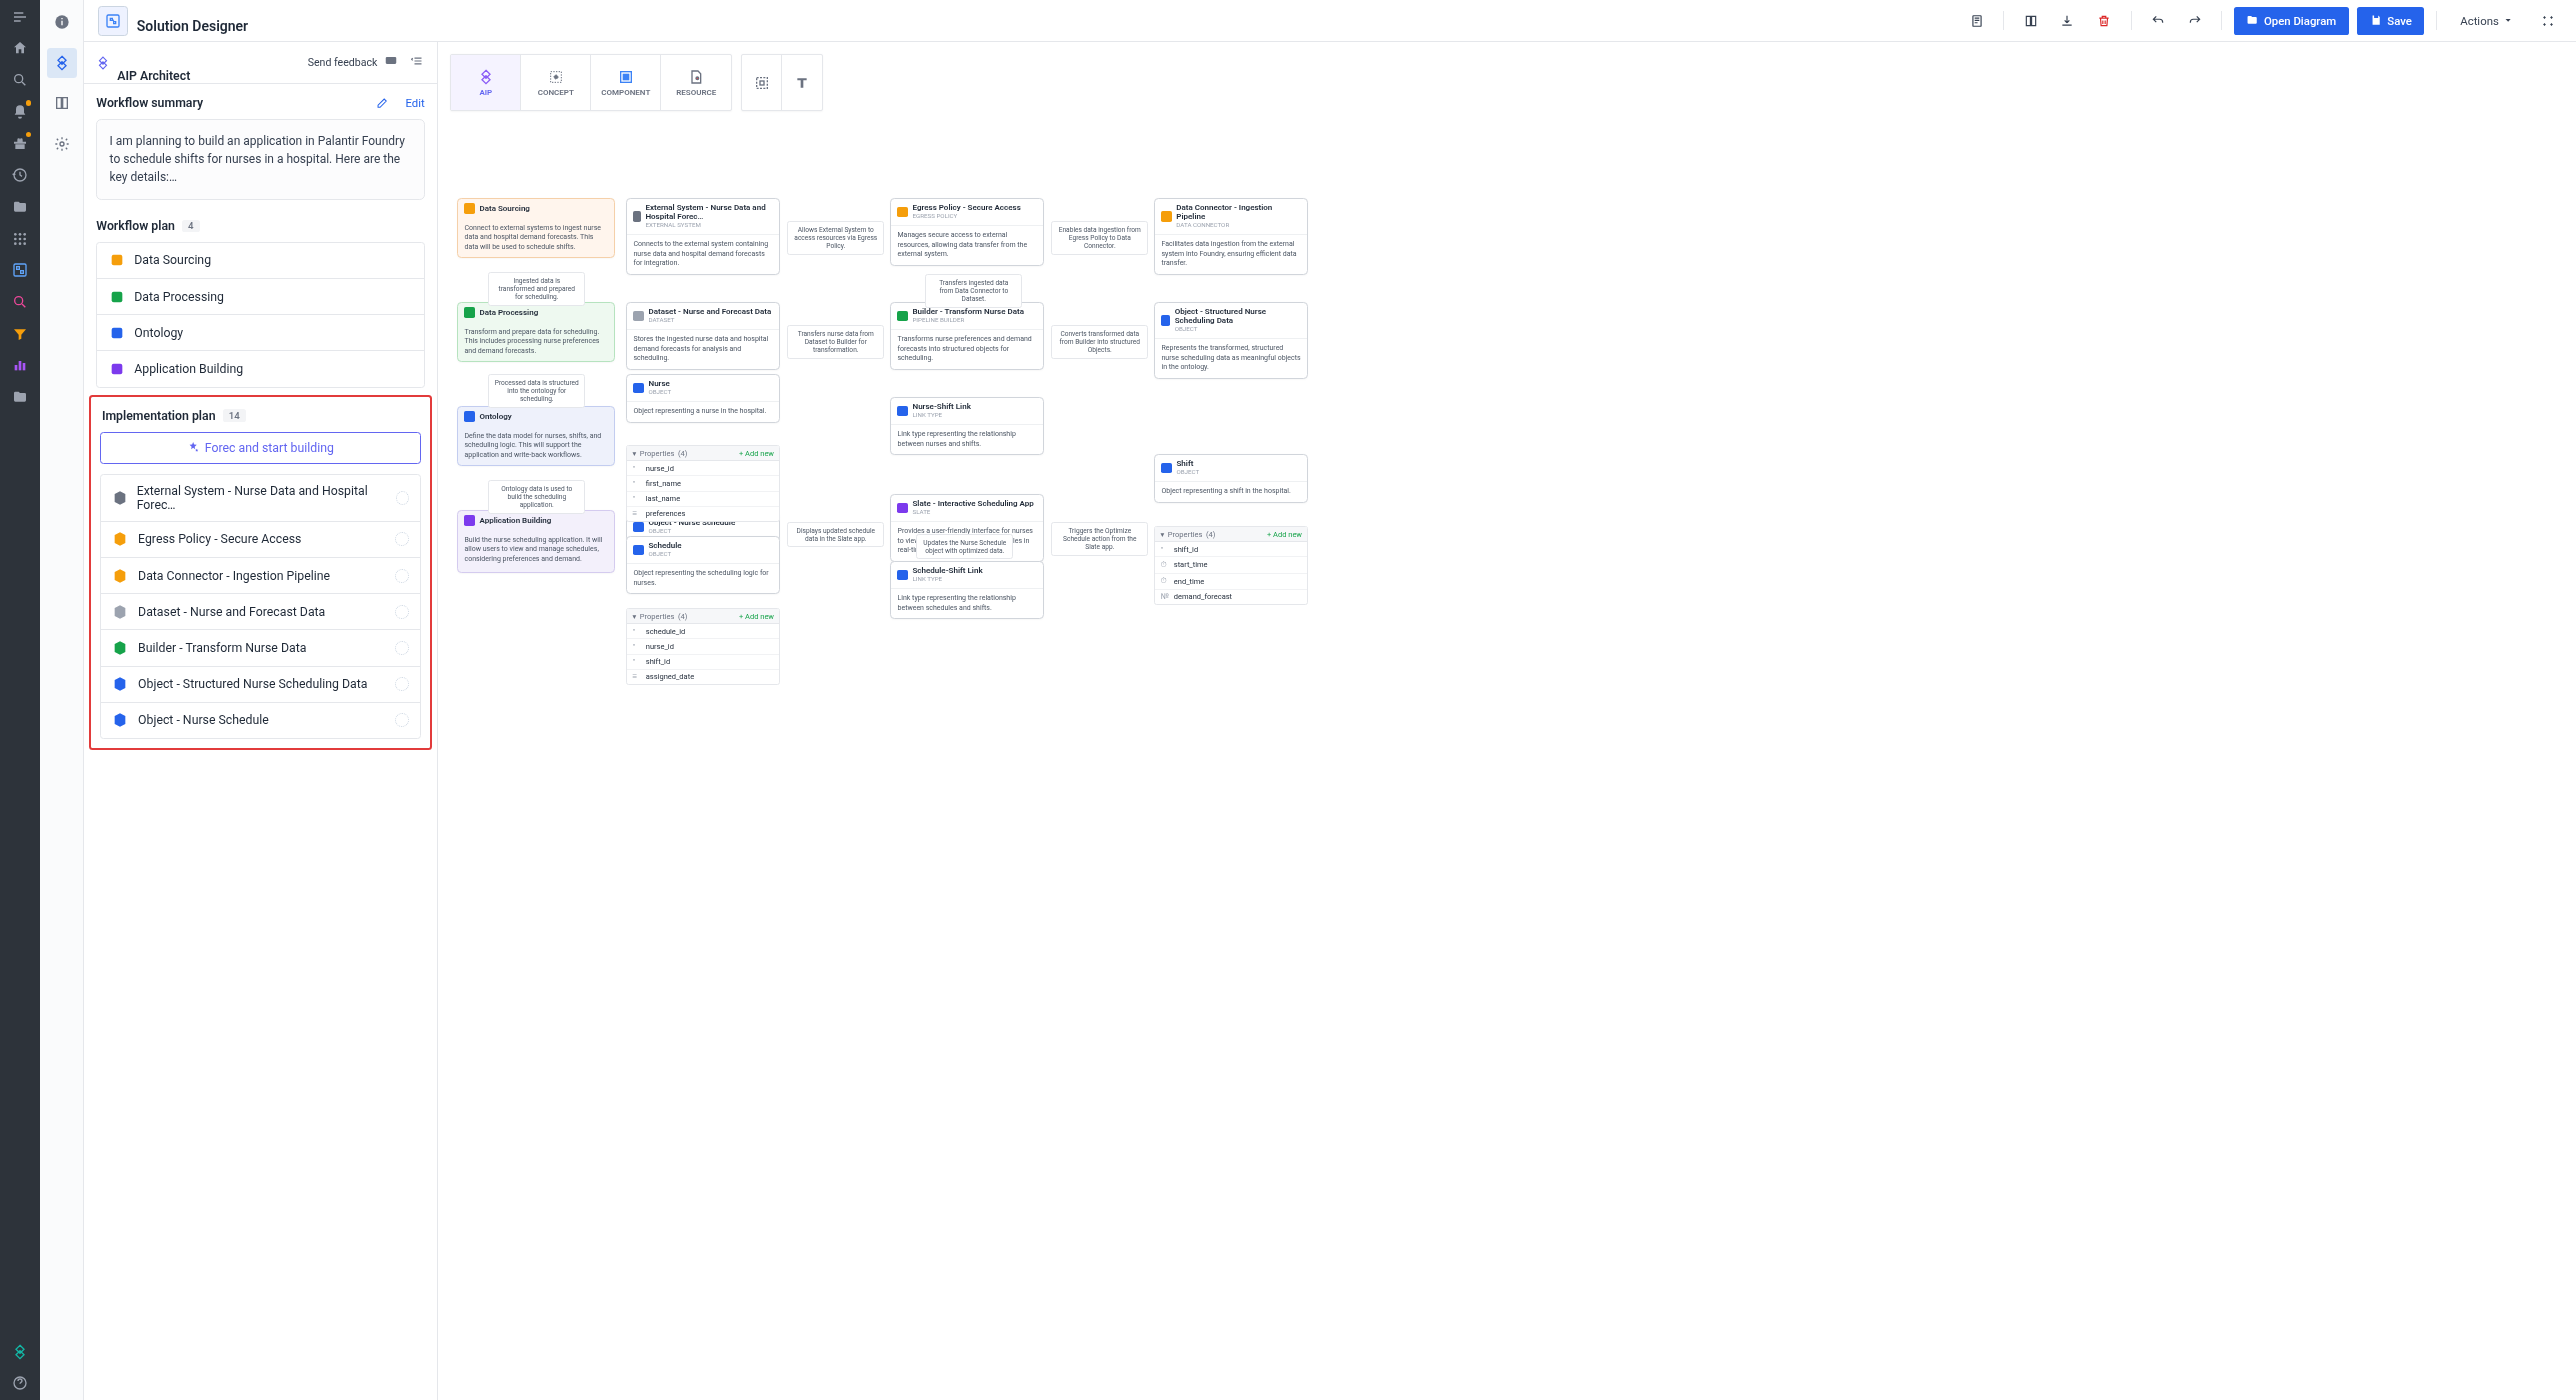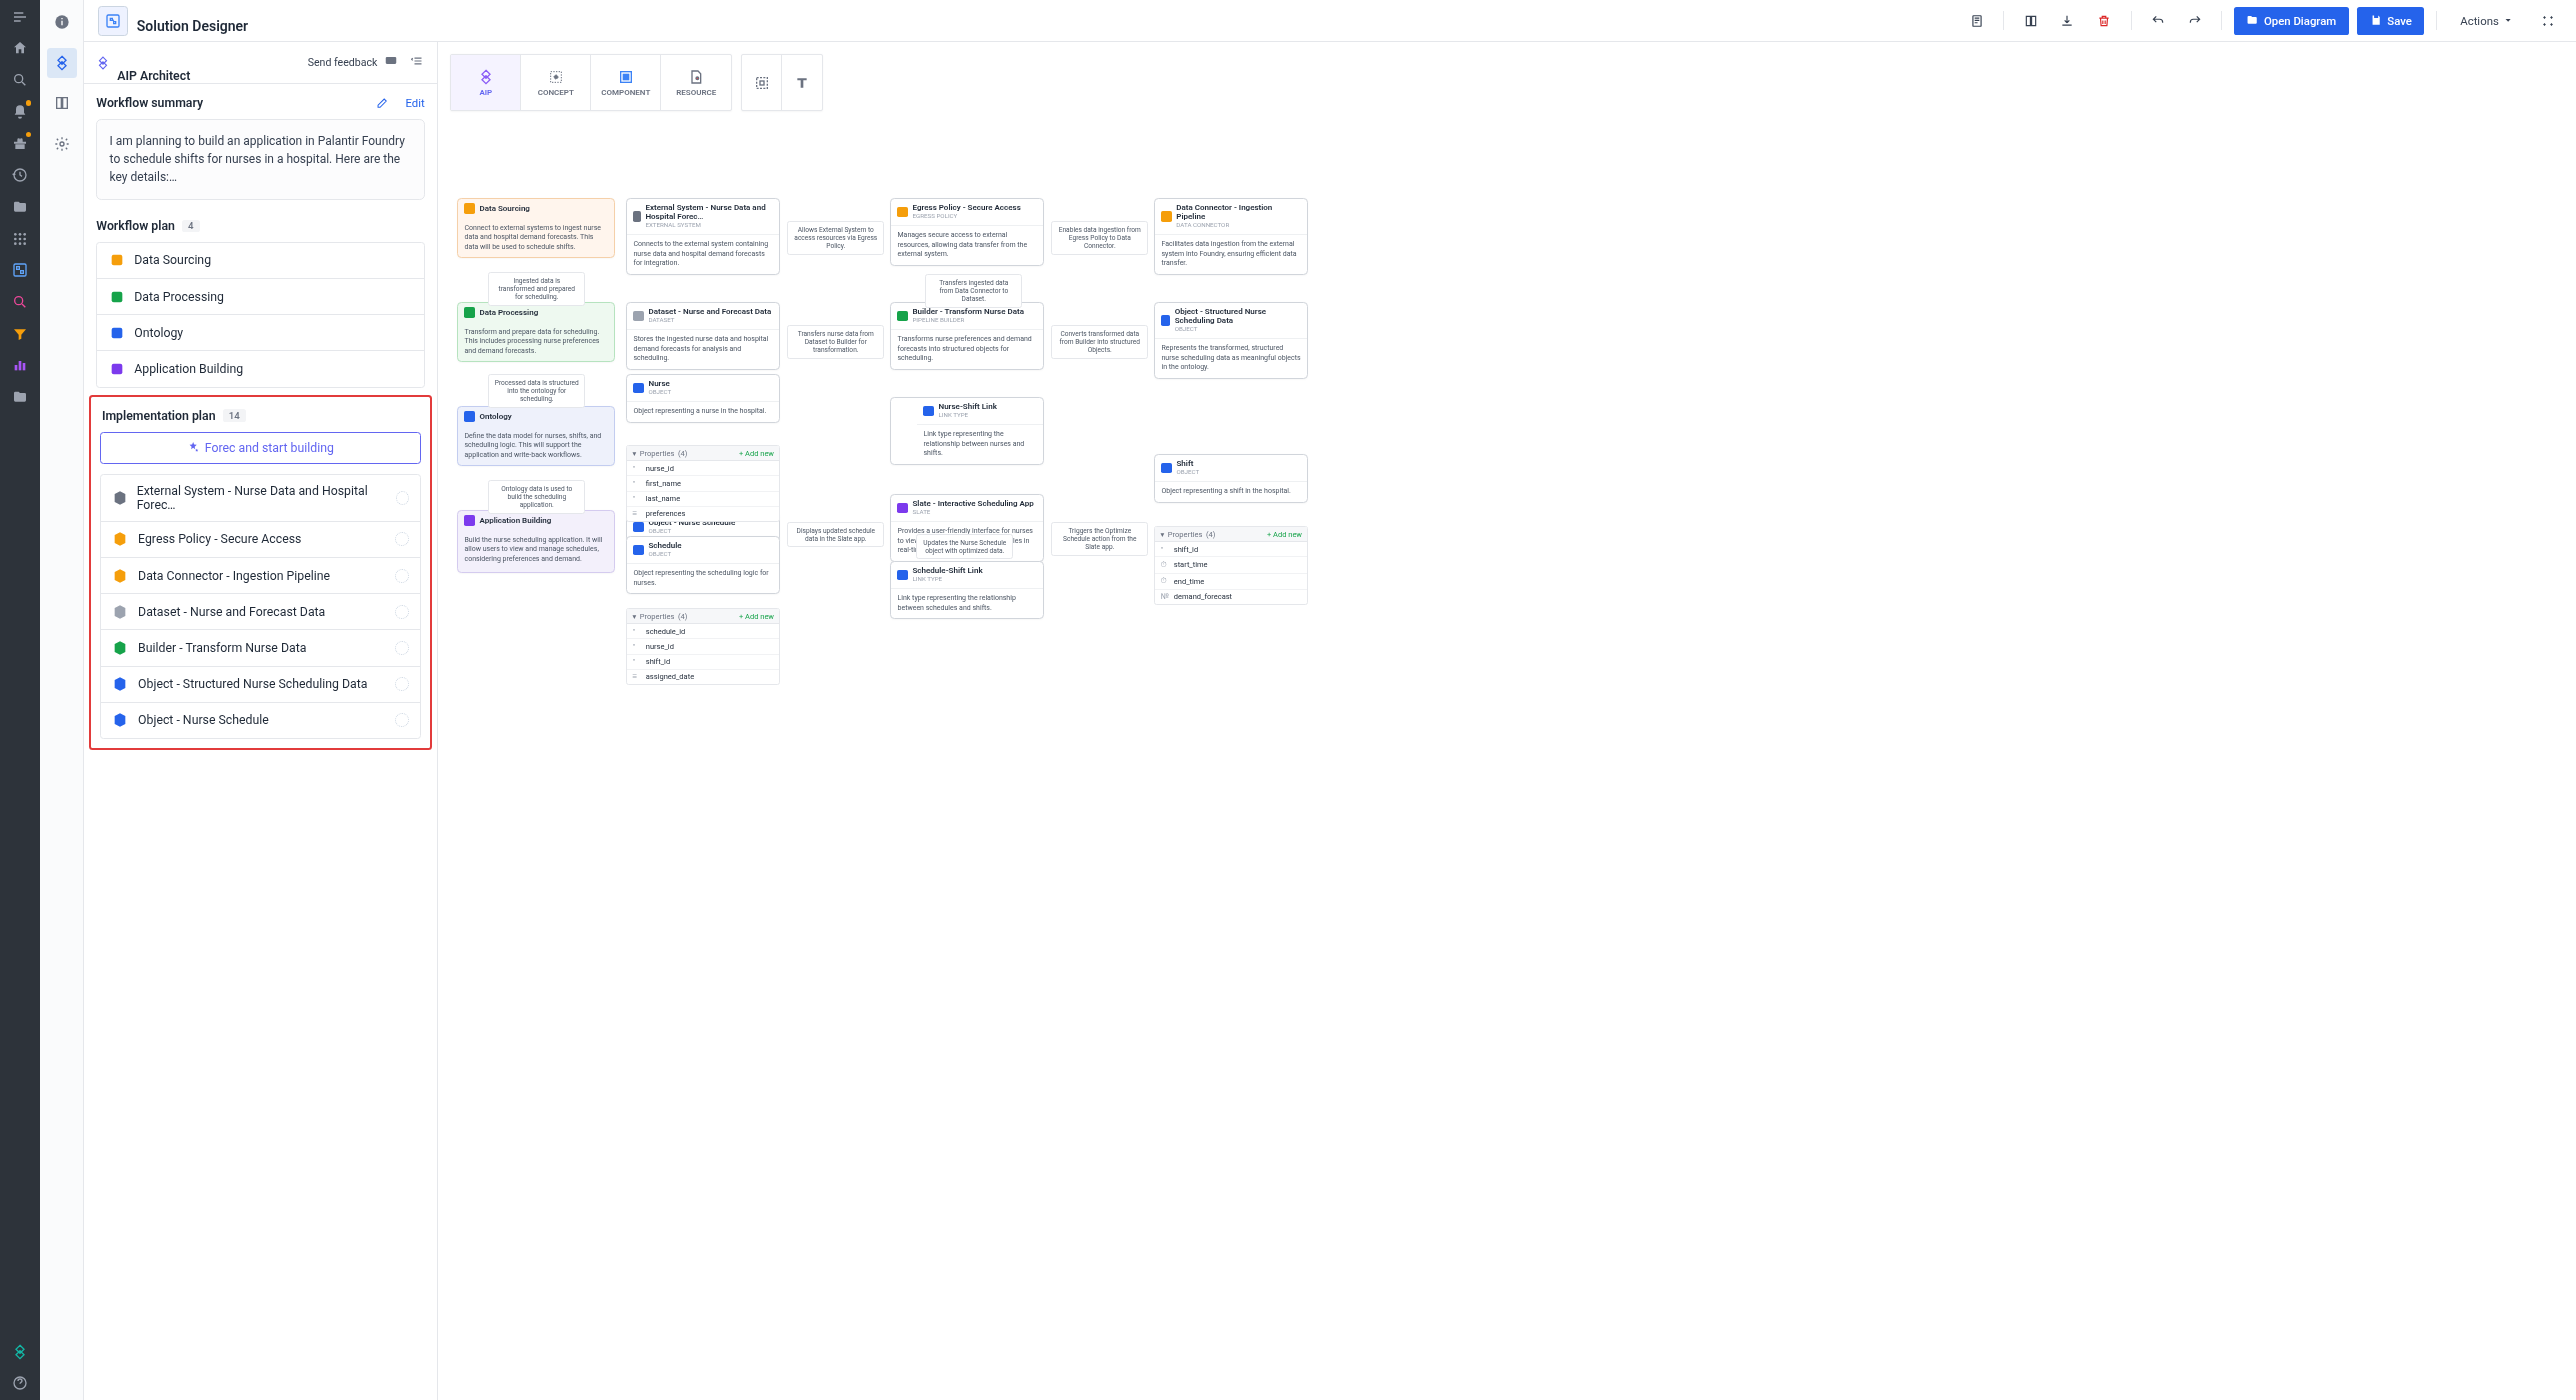--- a/index.html
+++ b/index.html
@@ -563,21 +563,21 @@
             <div class="node" style="left: 176px; top: 253px; width: 154px;">
               <div class="node-hd">
                 <div class="ic" style="background:#2563eb"></div>
                 <div>
                   <div class="tt">Nurse</div>
                   <div class="sub">OBJECT</div>
                 </div>
               </div>
               <div class="node-body">Object representing a nurse in the hospital.</div>
             </div>
-            <div class="node" style="left: 440px; top: 276px; width: 154px; padding-left: 26px;">
+            <div class="node" style="left: 440px; top: 276px; width: 154px;">
               <div class="node-hd">
                 <div class="ic" style="background:#2563eb"></div>
                 <div>
                   <div class="tt">Nurse-Shift Link</div>
                   <div class="sub">LINK TYPE</div>
                 </div>
               </div>
               <div class="node-body">Link type representing the relationship between nurses and shifts.</div>
             </div>
             <div class="node" style="left: 704px; top: 333px; width: 154px;">

